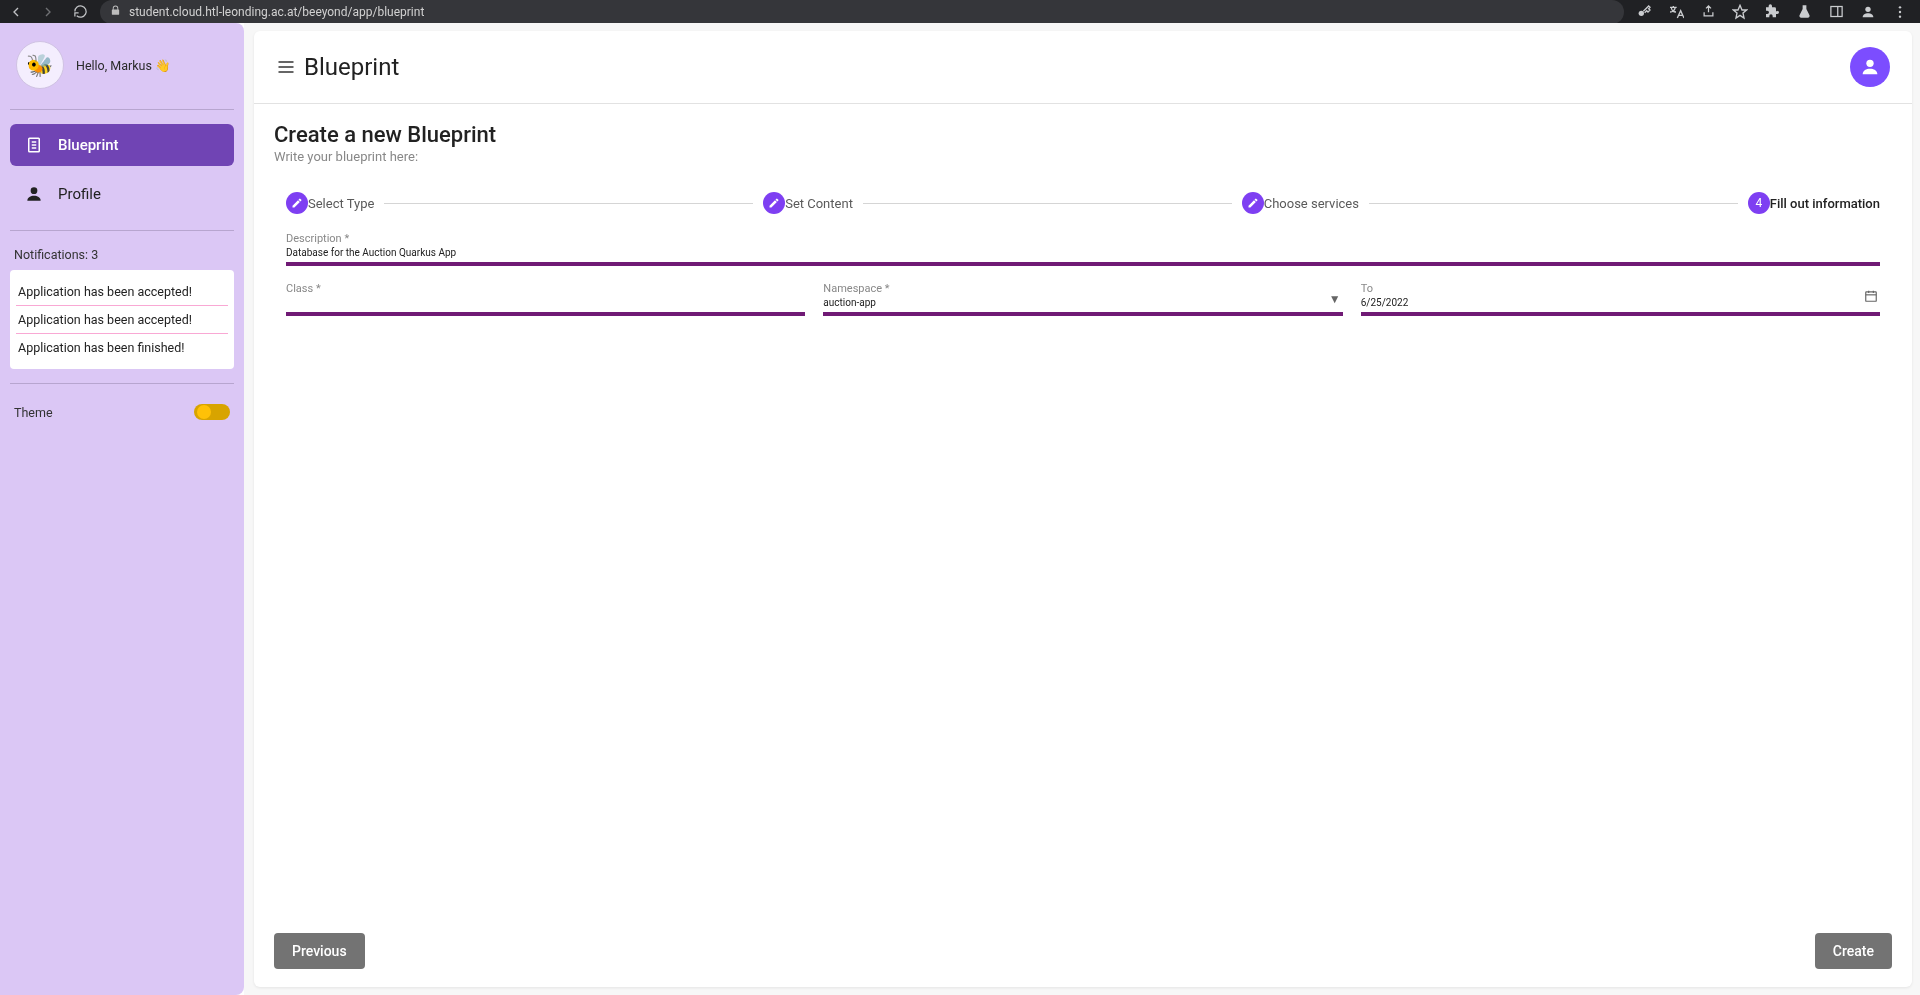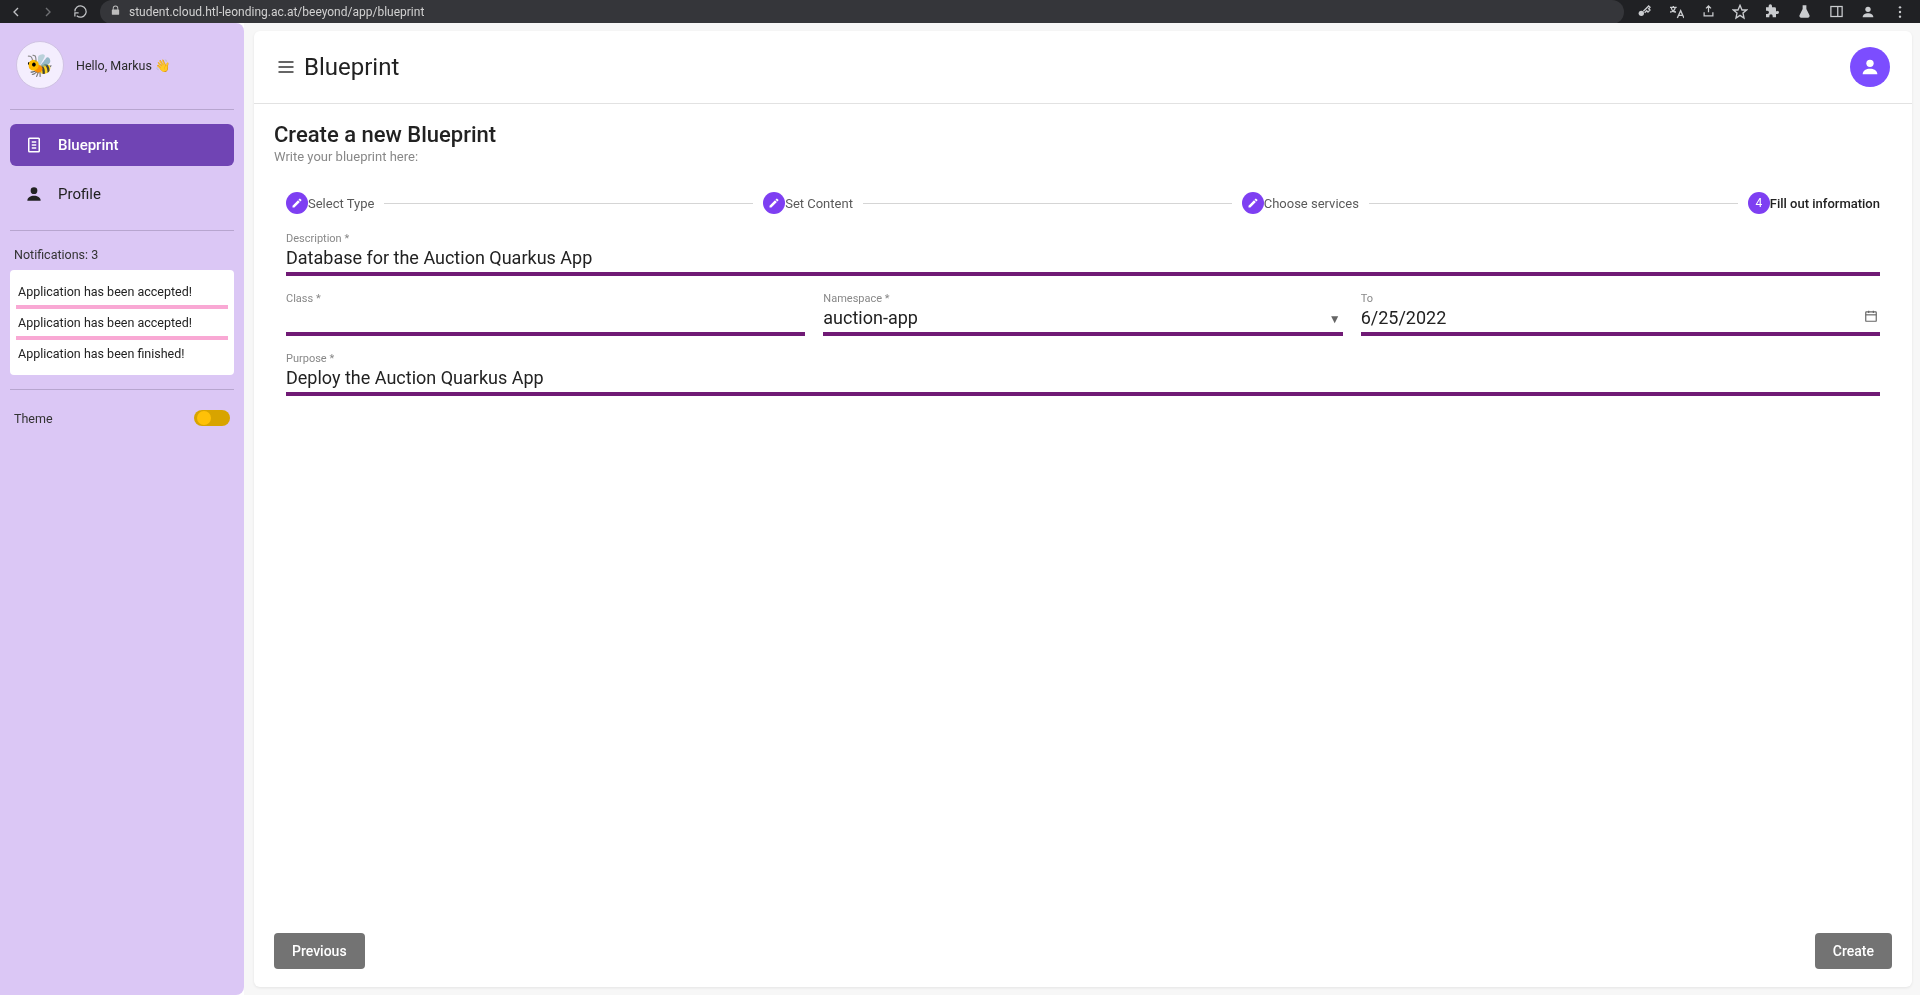--- a/index.html
+++ b/index.html
@@ -142,21 +142,21 @@
       background: #fff;
       border-radius: 4px;
       padding: 8px 6px;
       display: flex;
       flex-direction: column;
     }
     .notif-row {
       font-size: 12.5px;
       padding: 6px 2px;
       color: #222;
-      border-bottom: 4px solid #f9a8d4;
+      border-bottom: 1px solid #f9a8d4;
     }
     .notif-row:last-child { border-bottom: none; }
     .theme-row {
       display: flex;
       justify-content: space-between;
       align-items: center;
       font-size: 12.5px;
       color: #333;
       padding: 2px 4px;
       margin-top: 4px;
@@ -298,21 +298,21 @@
       padding-bottom: 4px;
     }
     .field-label {
       font-size: 11px;
       color: #888;
       margin-bottom: 2px;
     }
     .field-input {
       border: none;
       outline: none;
-      font-size: 18px;
+      font-size: 10px;
       color: #222;
       background: transparent;
       width: 100%;
     }
     .field .trailing-icon {
       position: absolute;
       right: 2px;
       bottom: 6px;
       color: #666;
       font-size: 12px;
@@ -542,26 +542,20 @@
               <span class="trailing-icon">
                 <svg width="14" height="14" viewBox="0 0 24 24" fill="none" stroke="#666" stroke-width="2">
                     <rect x="3" y="5" width="18" height="16" rx="1"></rect>
                     <line x1="8" y1="3" x2="8" y2="7"></line>
                     <line x1="16" y1="3" x2="16" y2="7"></line>
                     <line x1="3" y1="10" x2="21" y2="10"></line>
                   </svg>
               </span>
             </div>
           </div>
-          <div class="row">
-            <div class="field">
-              <span class="field-label">Purpose *</span>
-              <input class="field-input" value="Deploy the Auction Quarkus App" style="">
-            </div>
-          </div>
         </div>
       </div>
 
       <div class="card-footer">
         <button class="btn">Previous</button>
         <button class="btn">Create</button>
       </div>
     </div>
   </main>
 </div>

